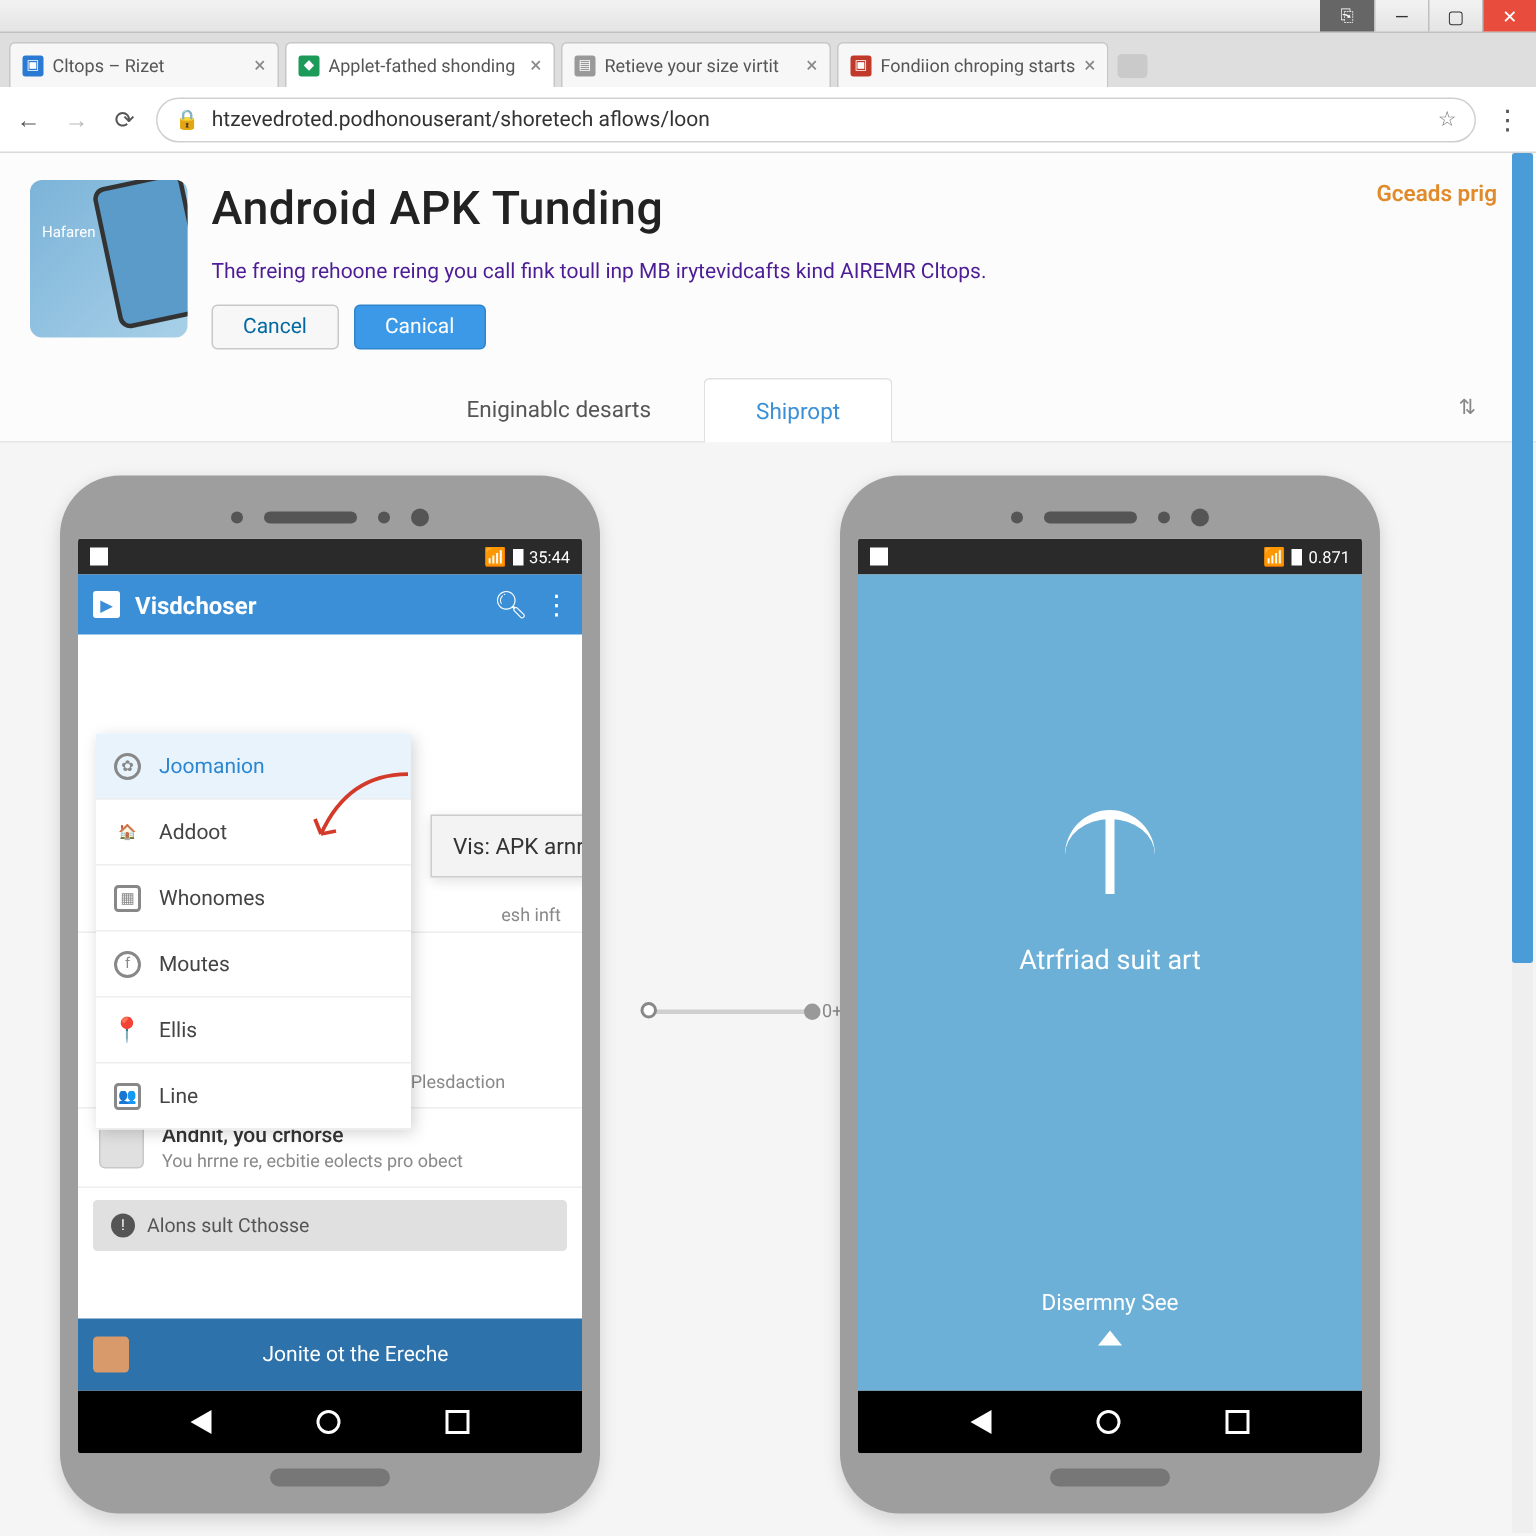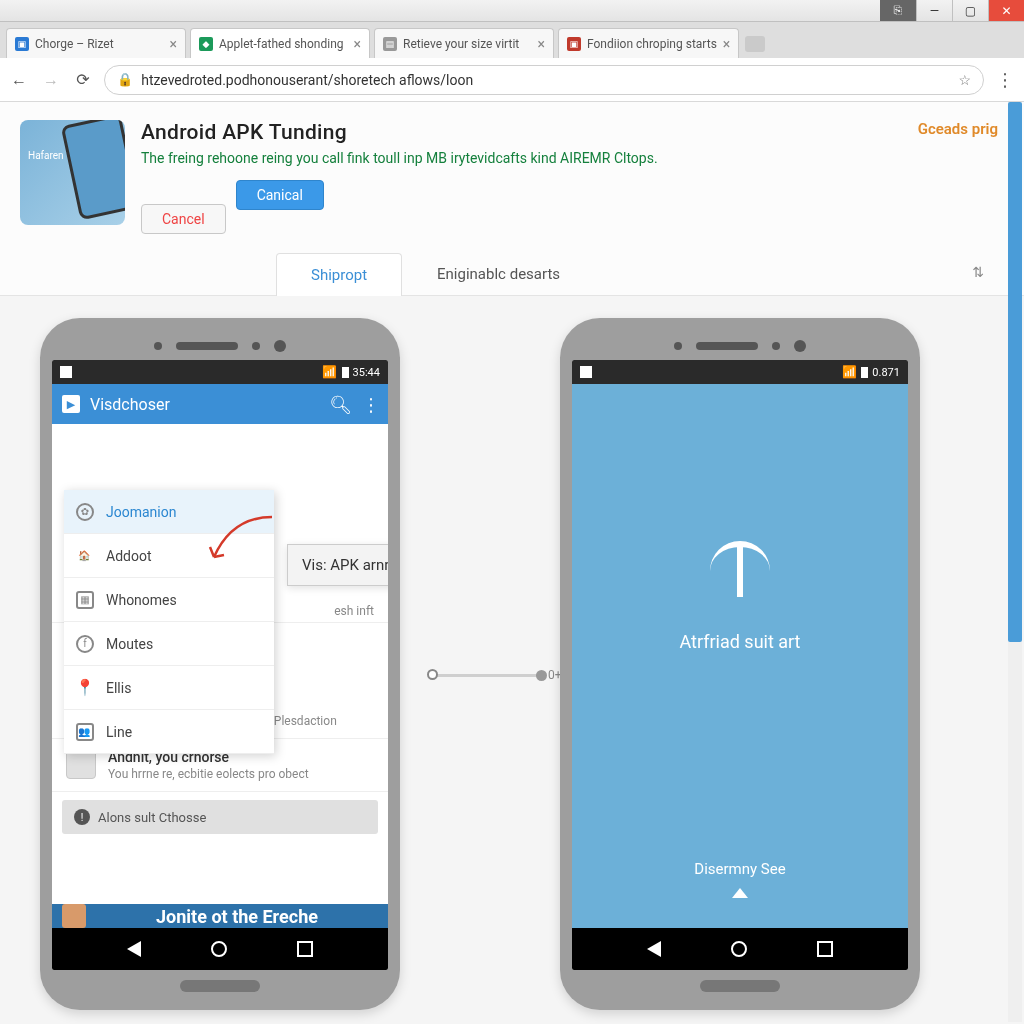--- a/index.html
+++ b/index.html
@@ -37,25 +37,25 @@
 
 
 .content{height: calc(1024px - 22px - 36px - 44px); overflow:auto; background:#f5f5f5;}
 
 
 .page-header{background:#fcfcfc; padding:18px 20px 0; display:flex; gap:16px; border-bottom:1px solid #e4e4e4; position:relative;}
 .thumb{width:105px; height:105px; border-radius:8px; background:linear-gradient(135deg,#7bb3d8,#a8d0e8); position:relative; overflow:hidden;}
 .thumb::after{content:''; position:absolute; right:-6px; bottom:10px; width:55px; height:90px; background:#5a9bc9; border-radius:8px; border:3px solid #333; transform:rotate(-12deg);}
 .thumb-label{position:absolute; left:8px; top:30px; color:#fff; font-size:10px; line-height:1.1;}
 .page-meta{flex:1;}
-.page-title{font-size:21px; font-weight:500; color:#222; margin-bottom:6px; letter-spacing:.3px;}
-.page-sub{color:#15803d; font-size:14px; margin-bottom:14px;}
+.page-title{font-size:31px; font-weight:500; color:#222; margin-bottom:16px; letter-spacing:.3px;}
+.page-sub{color:#4c1d95; font-size:14px; margin-bottom:14px;}
 .btn-row{display:flex; gap:10px;}
 .btn{height:30px; padding:0 20px; border-radius:4px; font-size:14px; display:flex; align-items:center; border:1px solid;}
-.btn-default{background:#f7f7f7; border-color:#c8c8c8; color:#ef4444;margin-top:24px;}
+.btn-default{background:#f7f7f7; border-color:#c8c8c8; color:#0369a1;}
 .btn-primary{background:#3b99e8; border-color:#2f85cc; color:#fff;}
 .head-link{position:absolute; right:26px; top:18px; color:#e08a2a; font-weight:600; font-size:15px;}
 
 
 .page-tabs{display:flex; margin-top:18px; margin-left:135px;}
 .page-tab{padding:12px 34px; font-size:15px; color:#555; border:1px solid transparent; border-bottom:none;}
 .page-tab.active{color:#3b8fd6; border-color:#e0e0e0; background:#fff; border-radius:4px 4px 0 0; position:relative; top:1px;}
 .page-tabs-util{margin-left:auto; padding:12px 20px; color:#888; font-size:14px;}
 
 
@@ -76,21 +76,21 @@
 .statusbar{height:24px; background:#2a2a2a; color:#fff; display:flex; align-items:center; padding:0 8px; font-size:11px;}
 .sb-left{flex:1; display:flex; gap:6px;}
 .sb-ico{width:12px;height:12px;background:#fff;}
 .sb-right{display:flex; align-items:center; gap:4px;}
 .wifi{font-size:12px;}
 .batt{width:7px;height:11px;background:#fff;}
 
 
 .appbar{height:40px; background:#3b8fd6; color:#fff; display:flex; align-items:center; padding:0 10px; gap:10px; font-size:16px;}
 .appbar-ico{width:18px;height:18px;background:#fff;border-radius:2px;display:flex;align-items:center;justify-content:center;color:#3b8fd6;font-size:11px;}
-.appbar-title{flex:1;}
+.appbar-title{flex:1;font-weight:bold;}
 .mag{font-size:18px;}
 .dots{font-size:18px; letter-spacing:-2px;}
 
 .drawer{position:absolute; left:12px; top:66px; width:210px; background:#fff; box-shadow:2px 2px 10px rgba(0,0,0,.18); z-index:5;}
 .drawer-item{height:44px; display:flex; align-items:center; padding:0 12px; gap:12px; border-bottom:1px solid #eee; font-size:14px; color:#444;}
 .drawer-item.active{background:#e8f3fb;}
 .drawer-item.active .di-label{color:#2b87d1; font-weight:400;}
 .di-ico{width:18px;height:18px;border:2px solid #888;border-radius:3px; display:flex;align-items:center;justify-content:center;font-size:10px;color:#888;}
 .di-ico.gear{border-radius:50%;}
 .di-ico.pin{border:none; font-size:16px;}
@@ -99,21 +99,21 @@
 .feed{padding-top:4px;}
 .feed-block{padding:10px 14px; border-bottom:1px solid #eee; display:flex; gap:12px;}
 .feed-thumb{width:30px;height:30px;background:#e0e0e0;border:1px solid #c8c8c8;border-radius:4px;flex-shrink:0;}
 .feed-thumb.orange{background:#f5d8a8;}
 .feed-title{font-size:14px;color:#333;font-weight:500;}
 .feed-title.boxed{border:1.5px solid #c23; padding:1px 3px; display:inline-block;}
 .feed-sub{font-size:12px;color:#888; margin-top:2px;}
 .feed-sm{padding:6px 14px 4px; color:#888; font-size:12px; text-align:right;}
 .feed-banner{height:34px; background:#e0e0e0; color:#555; display:flex; align-items:center; padding:0 12px; gap:8px; font-size:13px; margin:8px 10px 0; border-radius:3px;}
 .feed-banner .bico{width:16px;height:16px;border-radius:50%;background:#555;color:#fff;font-size:10px;display:flex;align-items:center;justify-content:center;}
-.feed-footer{margin-top:auto; height:24px; background:#2d72aa; color:#fff; display:flex; align-items:center; padding:0 10px; gap:10px; font-size:18px;font-weight:bold;}
+.feed-footer{margin-top:auto; height:48px; background:#2d72aa; color:#fff; display:flex; align-items:center; padding:0 10px; gap:10px; font-size:14px;}
 .avatar{width:24px;height:24px;border-radius:3px;background:#d89a6a;}
 
 
 .splash{flex:1; background:#6cb0d8; display:flex; flex-direction:column; align-items:center; justify-content:center; color:#fff; position:relative;}
 .splash-logo{width:60px;height:60px;border-top:6px solid #fff;border-radius:50% 50% 0 0; position:relative; margin-bottom:30px;}
 .splash-logo::after{content:'';position:absolute; left:50%; top:0; width:6px; height:50px; background:#fff; transform:translateX(-50%);}
 .splash-title{font-size:18px; margin-bottom:120px;}
 .splash-bottom{position:absolute; bottom:30px; text-align:center;}
 .splash-sub{font-size:15px; margin-bottom:10px;}
 .caret-up{width:0;height:0;border-left:8px solid transparent;border-right:8px solid transparent;border-bottom:10px solid #fff; margin:0 auto;}
@@ -141,21 +141,21 @@
   <div class="chrome-divider"></div>
   <div class="chrome-icon">⎘</div>
   <div class="chrome-btn">—</div>
   <div class="chrome-btn">▢</div>
   <div class="chrome-btn close">✕</div>
 </div>
 
 <div class="tabs-row">
   <div class="browser-tab">
     <span class="favicon fav-blue">▣</span>
-    <span class="tab-title">Chorge – Rizet</span>
+    <span class="tab-title">Cltops – Rizet</span>
     <span class="tab-close">×</span>
   </div>
   <div class="browser-tab active">
     <span class="favicon fav-green">◆</span>
     <span class="tab-title">Applet-fathed shonding</span>
     <span class="tab-close">×</span>
   </div>
   <div class="browser-tab">
     <span class="favicon fav-gray">▤</span>
     <span class="tab-title">Retieve your size virtit</span>
@@ -187,22 +187,22 @@
       <span class="thumb-label">Hafaren Viite</span>
     </div>
     <div class="page-meta">
       <div class="page-title">Android APK Tunding</div>
       <div class="page-sub">The freing rehoone reing you call fink toull inp MB irytevidcafts kind AIREMR Cltops.</div>
       <div class="btn-row">
         <div class="btn btn-default">Cancel</div>
         <div class="btn btn-primary">Canical</div>
       </div>
       <div class="page-tabs">
+        <div class="page-tab">Eniginablc desarts</div>
         <div class="page-tab active">Shipropt</div>
-        <div class="page-tab">Eniginablc desarts</div>
         <div class="page-tabs-util">⇅</div>
       </div>
     </div>
     <div class="head-link">Gceads prig</div>
   </div>
 
   <div class="device-row">
 
     <div class="phone">
       <div class="phone-top">

